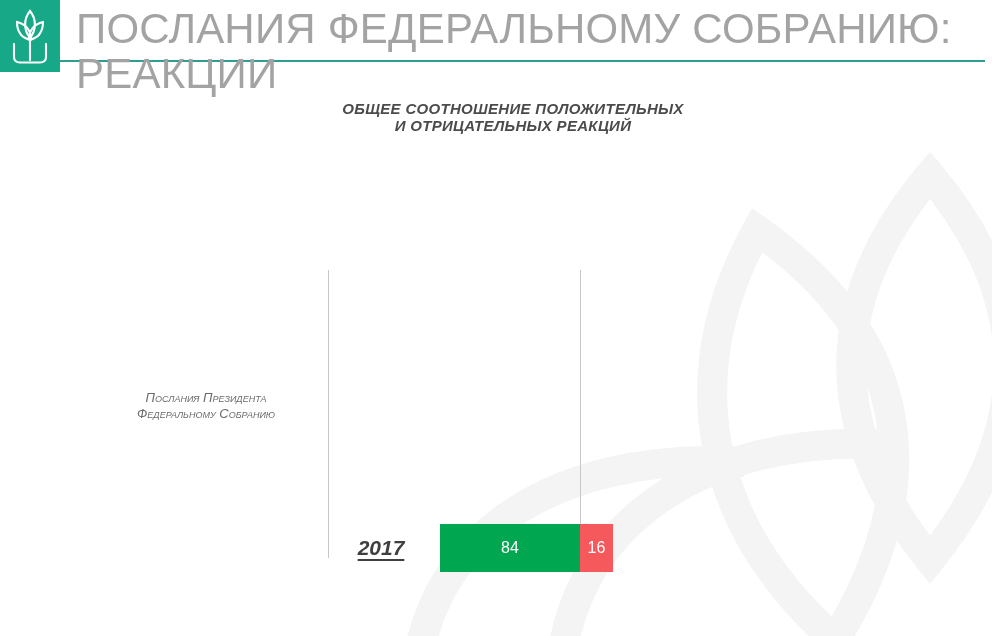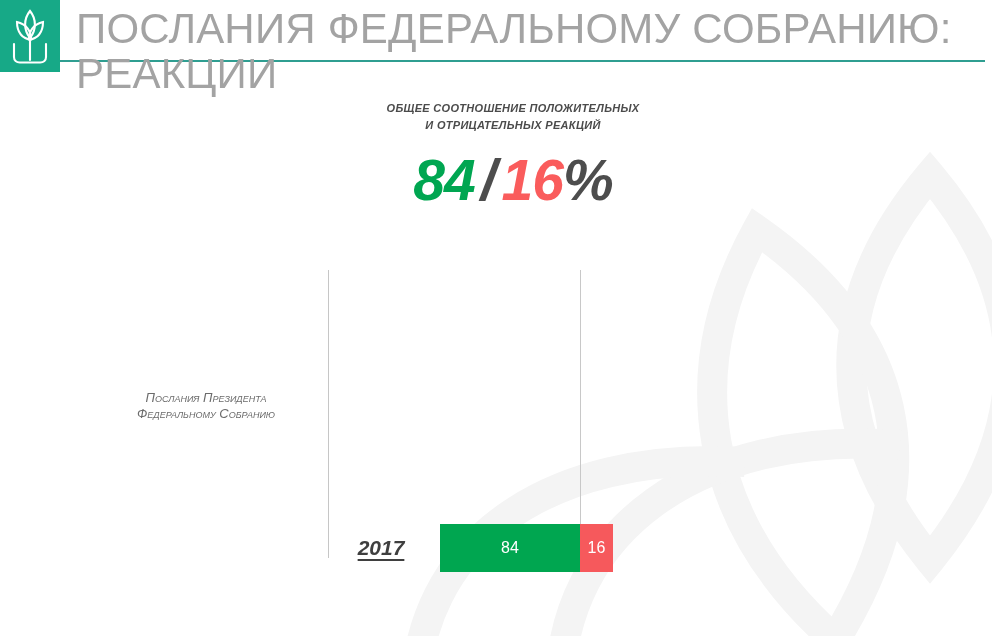--- a/index.html
+++ b/index.html
@@ -65,21 +65,21 @@
 
   
   .ratio-caption {
     position: absolute;
     left: 330px;
     top: 100px;
     width: 366px;
     z-index: 2;
     text-align: center;
     color: #4b4b4b;
-    font-size: 11px;
+    font-size: 15px;
     line-height: 17px;
     font-weight: bold;
     font-style: italic;
     text-transform: uppercase;
     letter-spacing: 0.3px;
     white-space: pre-line;
   }
 
   .ratio-big {
     position: absolute;
@@ -208,21 +208,20 @@
   </div>
 
   <div class="header-rule"></div>
 
   <div class="slide-title">Послания Федеральному Собранию:
 реакции</div>
 
   <div class="ratio-caption">Общее соотношение положительных
 и отрицательных реакций</div>
 
-  <div class="ratio-big"><span class="pos">84</span><span class="sep">/</span><span class="neg">16</span><span class="pct">%</span></div>
 
   <div class="chart">
 
     <div class="series-label">Послания Президента
 Федеральному Собранию</div>
 
     <div class="axis-line"></div>
     <div class="center-line"></div>
 
     <div class="row current" style="top:256px">

